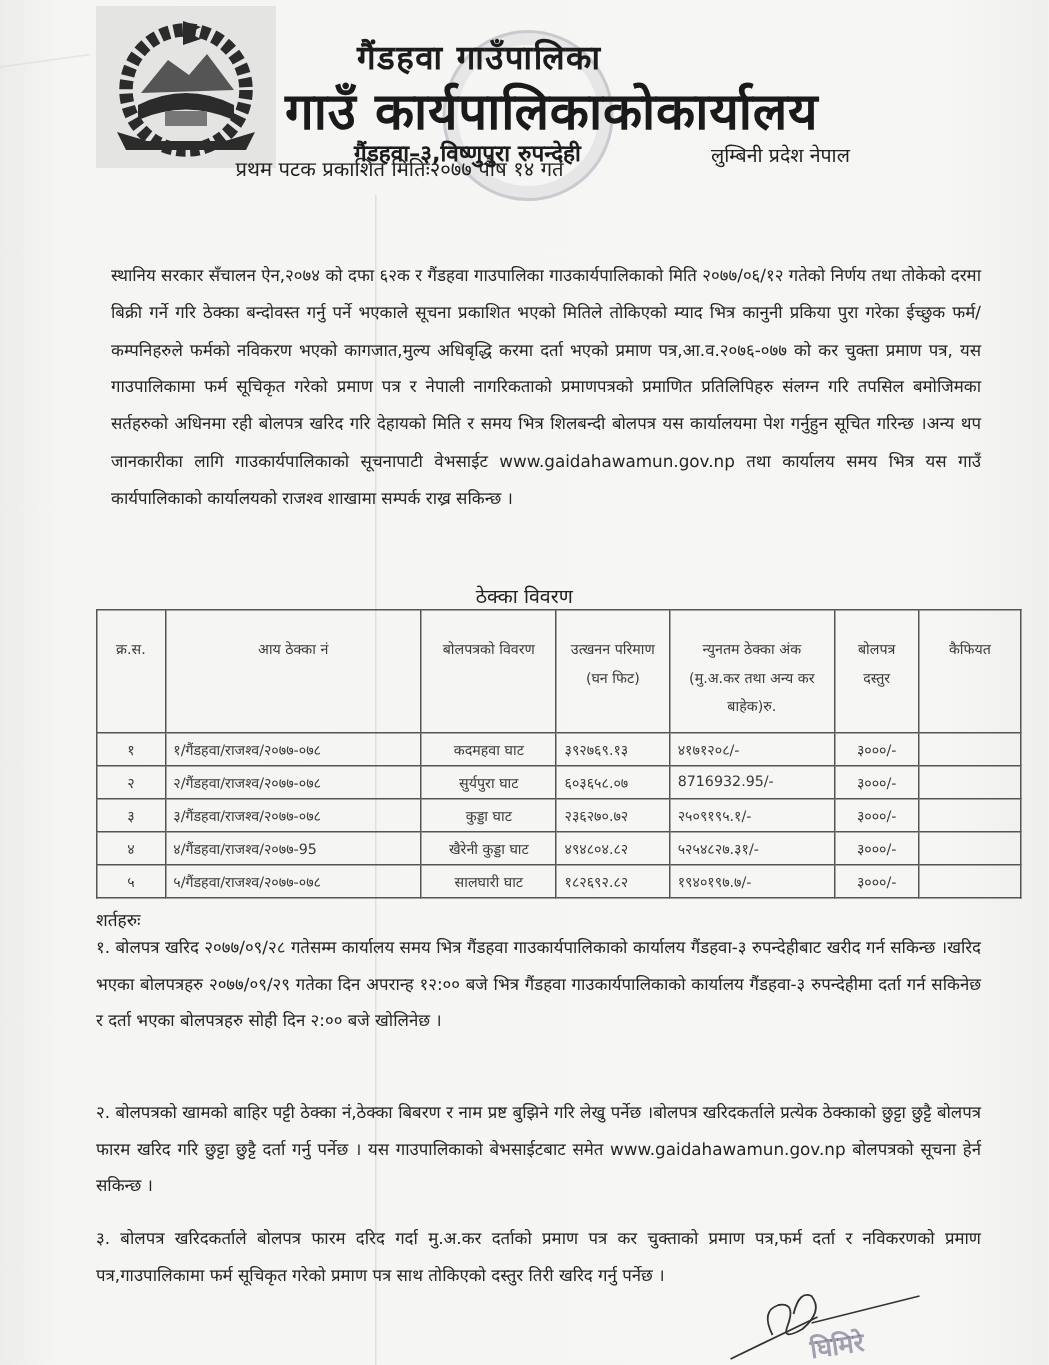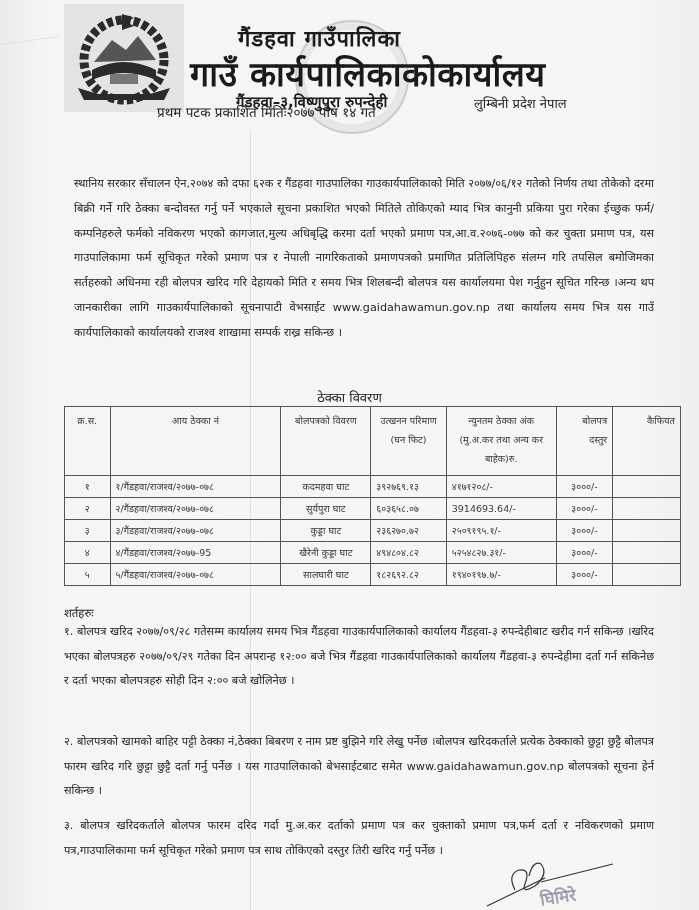--- a/index.html
+++ b/index.html
@@ -32,22 +32,22 @@
   .pubdate { position: absolute; left: 157px; top: 103px; font-size: 13.5px; color: #222; }
   .subject { position: absolute; left: 145px; top: 144px; font-size: 12px; color: #222; }
 
   
   .para { position: absolute; left: 74px; top: 172px; width: 580px; font-size: 11.2px; line-height: 24.8px; text-align: justify; color: #252525; }
 
   
   .tbl-title { position: absolute; left: 0; width: 699px; top: 388px; text-align: center; font-size: 13px; color: #222; }
   table.contracts { position: absolute; left: 64px; top: 406px; width: 617px; border-collapse: collapse; font-size: 9.5px; color: #3a3a3a; }
   table.contracts th, table.contracts td { border: 1px solid #555; padding: 0 5px; font-weight: normal; }
-  table.contracts th { height: 64px; vertical-align: top; padding-top: 4px; line-height: 19px; text-align: center; }
-  table.contracts th.left { text-align: right; margin-top: 40px; }
+  table.contracts th { height: 64px; vertical-align: top; padding-top: 17px; line-height: 19px; text-align: center; }
+  table.contracts th.left { text-align: center; margin-top: 40px; }
   table.contracts td { height: 21px; }
   .c1 { width: 30px; text-align: center; }
   .c2 { width: 143px; }
   .c3 { width: 70px; text-align: center; }
   .c4 { width: 57px; }
   .c5 { width: 88px; }
   .c6 { width: 40px; text-align: center; }
   .c7 { width: 50px; }
 
   .cond-title { position: absolute; left: 64px; top: 605px; font-size: 11.5px; color: #222; }
@@ -119,21 +119,21 @@
           <td class="c4">३९२७६९.१३</td>
           <td class="c5">४१७१२०८/-</td>
           <td class="c6">३०००/-</td>
           <td class="c7"></td>
         </tr>
         <tr>
           <td class="c1">२</td>
           <td class="c2">२/गैंडहवा/राजश्व/२०७७-०७८</td>
           <td class="c3">सुर्यपुरा घाट</td>
           <td class="c4">६०३६५८.०७</td>
-          <td class="c5">3914693.64/-</td>
+          <td class="c5">8716932.95/-</td>
           <td class="c6">३०००/-</td>
           <td class="c7"></td>
         </tr>
         <tr>
           <td class="c1">३</td>
           <td class="c2">३/गैंडहवा/राजश्व/२०७७-०७८</td>
           <td class="c3">कुड्डा घाट</td>
           <td class="c4">२३६२७०.७२</td>
           <td class="c5">२५०९१९५.१/-</td>
           <td class="c6">३०००/-</td>

